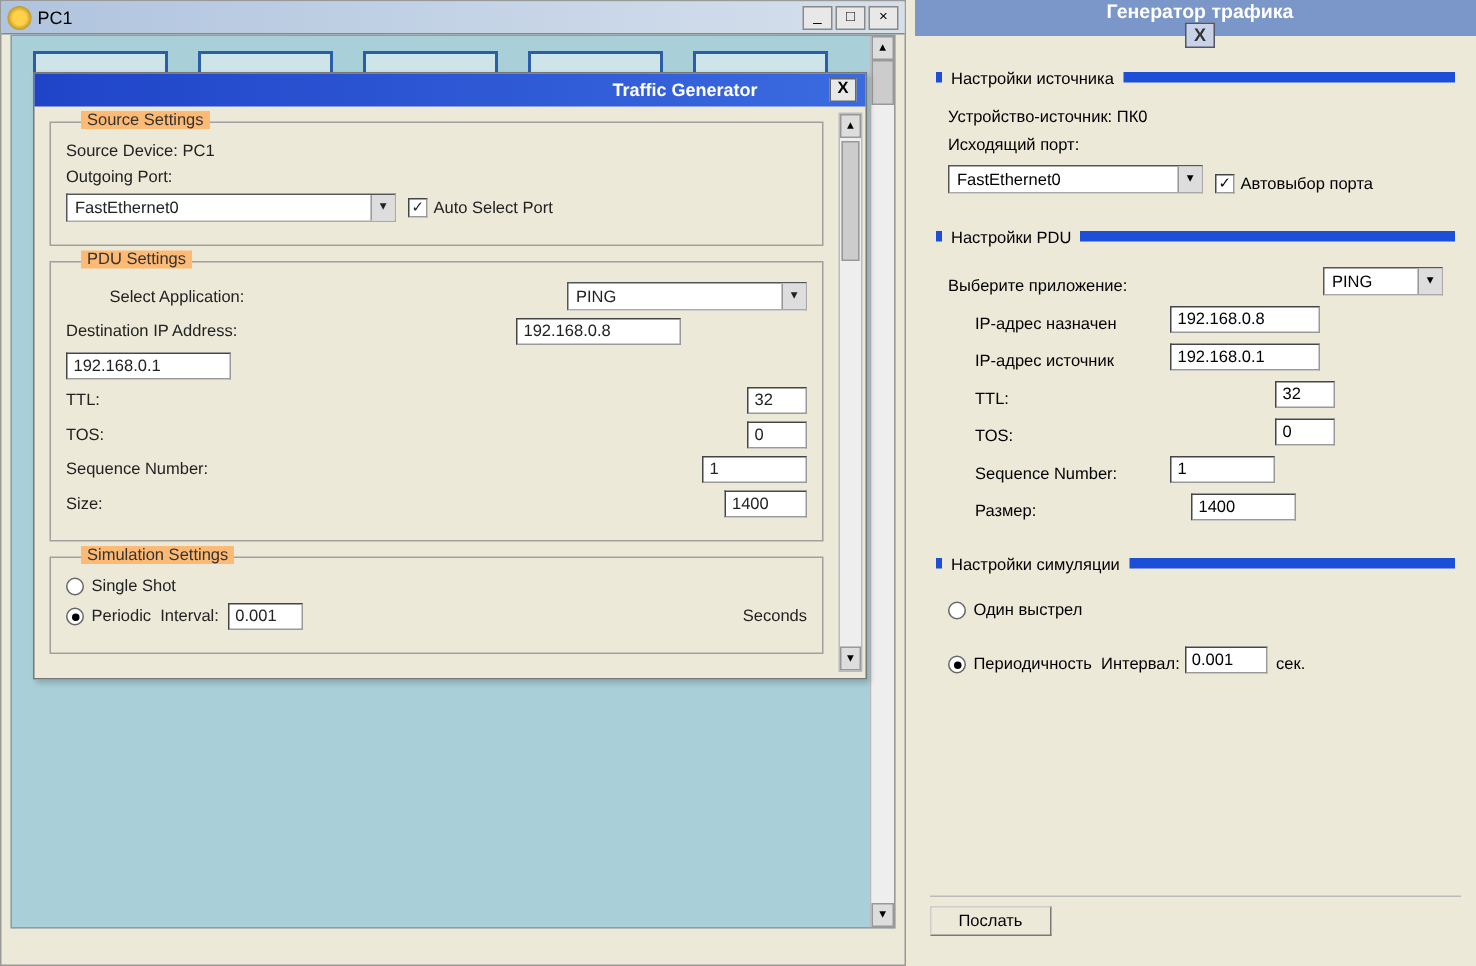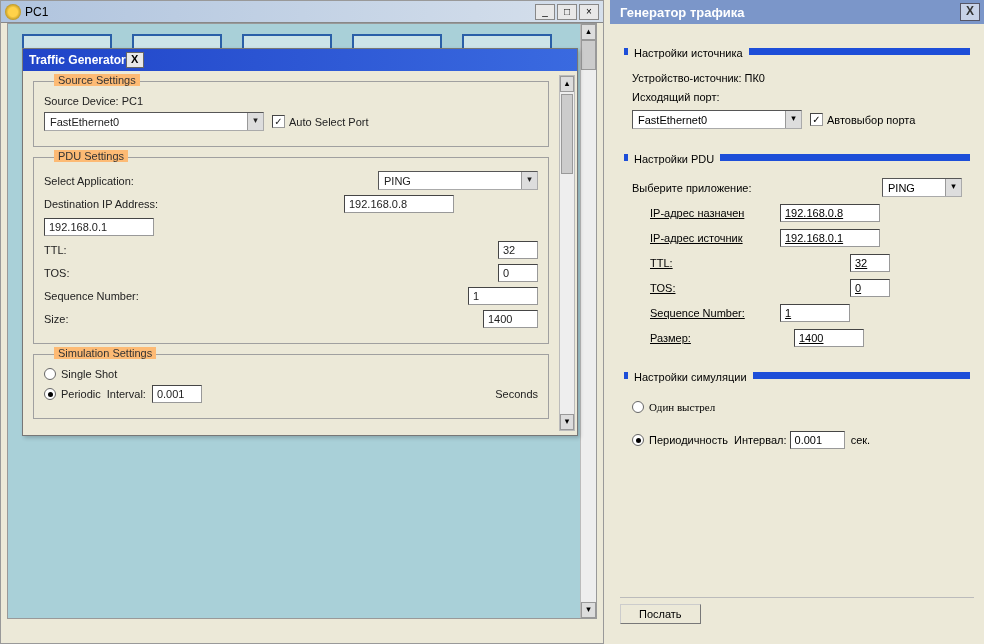--- a/index.html
+++ b/index.html
@@ -113,21 +113,22 @@
 }
 .inner-titlebar {
   height: 22px;
   background: linear-gradient(to right, #2044c8, #3a6ae0);
   display: flex;
   align-items: center;
   padding: 0 6px;
   color: #fff;
   font-weight: bold;
   font-size: 12px;
-  justify-content: flex-start;
+  justify-content: flex-end;
+  gap: 48px;
 }
 .inner-titlebar .close {
   width: 18px; height: 16px;
   background: #e8e8e8;
   color: #000;
   border: 1px solid #666;
   text-align: center;
   line-height: 13px;
   font-size: 11px;
 }
@@ -225,20 +226,21 @@
 .right-titlebar {
   height: 24px;
   background: #7b96c9;
   color: #fff;
   font-weight: bold;
   font-size: 13px;
   display: flex;
   align-items: center;
   justify-content: space-between;
   padding: 0 4px 0 10px;
+  flex-direction: column;
 }
 .right-titlebar .close {
   width: 20px; height: 18px;
   background: #c8d2e8;
   border: 1px solid #556;
   color: #333;
   text-align: center;
   line-height: 15px;
   font-size: 12px;
 }
@@ -251,21 +253,21 @@
 }
 .right-group > legend {
   position: absolute;
   top: -8px; left: 4px;
   background: #ece9d8;
   padding: 0 6px;
   font-size: 11px;
 }
 .right-row {
   display: flex;
-  align-items: center;
+  align-items: flex-end;
   margin: 7px 0;
   font-size: 11px;
 }
 .button3d {
   border: 1px outset #ccc;
   background: #ece9d8;
   padding: 3px 18px;
   font-size: 11px;
   cursor: pointer;
 }
@@ -318,35 +320,38 @@
           <div class="arrow bot">▾</div>
         </div>
 
         <div class="groupbox">
           <legend>Source Settings</legend>
           <div class="form-row">
             <span class="label">Source Device:</span>&nbsp;
             <span>PC1</span>
           </div>
           <div class="form-row">
+            <span class="label">Outgoing Port:</span>
+          </div>
+          <div class="form-row">
             <div class="select-wrap" style="width:220px;">
               <span class="sel-text" style="flex:1">FastEthernet0</span>
               <div class="sel-btn">▾</div>
             </div>
             <div class="checkbox">
               <div class="box">✓</div>
               <span>Auto Select Port</span>
             </div>
           </div>
         </div>
 
         <div class="groupbox">
           <legend>PDU Settings</legend>
           <div class="form-row" style="justify-content:space-between;">
-            <span class="label" style="width:300px;">Select Application:</span>
+            <span class="label" style="width:300px;margin-left:29px;">Select Application:</span>
             <div class="select-wrap" style="width:160px;">
               <span class="sel-text" style="flex:1">PING</span>
               <div class="sel-btn">▾</div>
             </div>
           </div>
           <div class="form-row">
             <span class="label" style="width:300px;">Destination IP Address:</span>
             <div class="textfield" style="width:110px;">192.168.0.8</div>
           </div>
           <div class="form-row">
@@ -427,21 +432,21 @@
 
     <div class="right-group">
       <legend>Настройки PDU</legend>
       <div class="right-row" style="justify-content:space-between;">
         <span>Выберите приложение:</span>
         <div class="select-wrap" style="width:80px;">
           <span class="sel-text" style="flex:1">PING</span>
           <div class="sel-btn">▾</div>
         </div>
       </div>
-      <div style="padding-left:18px;text-decoration:underline;">
+      <div style="padding-left:18px;">
         <div class="right-row">
           <span style="width:130px;">IP-адрес назначен</span>
           <div class="textfield" style="width:100px;">192.168.0.8</div>
         </div>
         <div class="right-row">
           <span style="width:130px;">IP-адрес источник</span>
           <div class="textfield" style="width:100px;">192.168.0.1</div>
         </div>
         <div class="right-row">
           <span style="width:200px;">TTL:</span>
@@ -457,21 +462,21 @@
         </div>
         <div class="right-row">
           <span style="width:144px;">Размер:</span>
           <div class="textfield" style="width:70px;">1400</div>
         </div>
       </div>
     </div>
 
     <div class="right-group">
       <legend>Настройки симуляции</legend>
-      <div class="right-row" style="margin-top:12px;font-family:Liberation Serif, serif;">
+      <div class="right-row" style="margin-top:12px;">
         <div class="radio">
           <div class="circle"></div>
           <span>Один выстрел</span>
         </div>
       </div>
       <div class="right-row" style="margin-top:18px;">
         <div class="radio">
           <div class="circle">
               <div class="dot"></div>
             </div>

